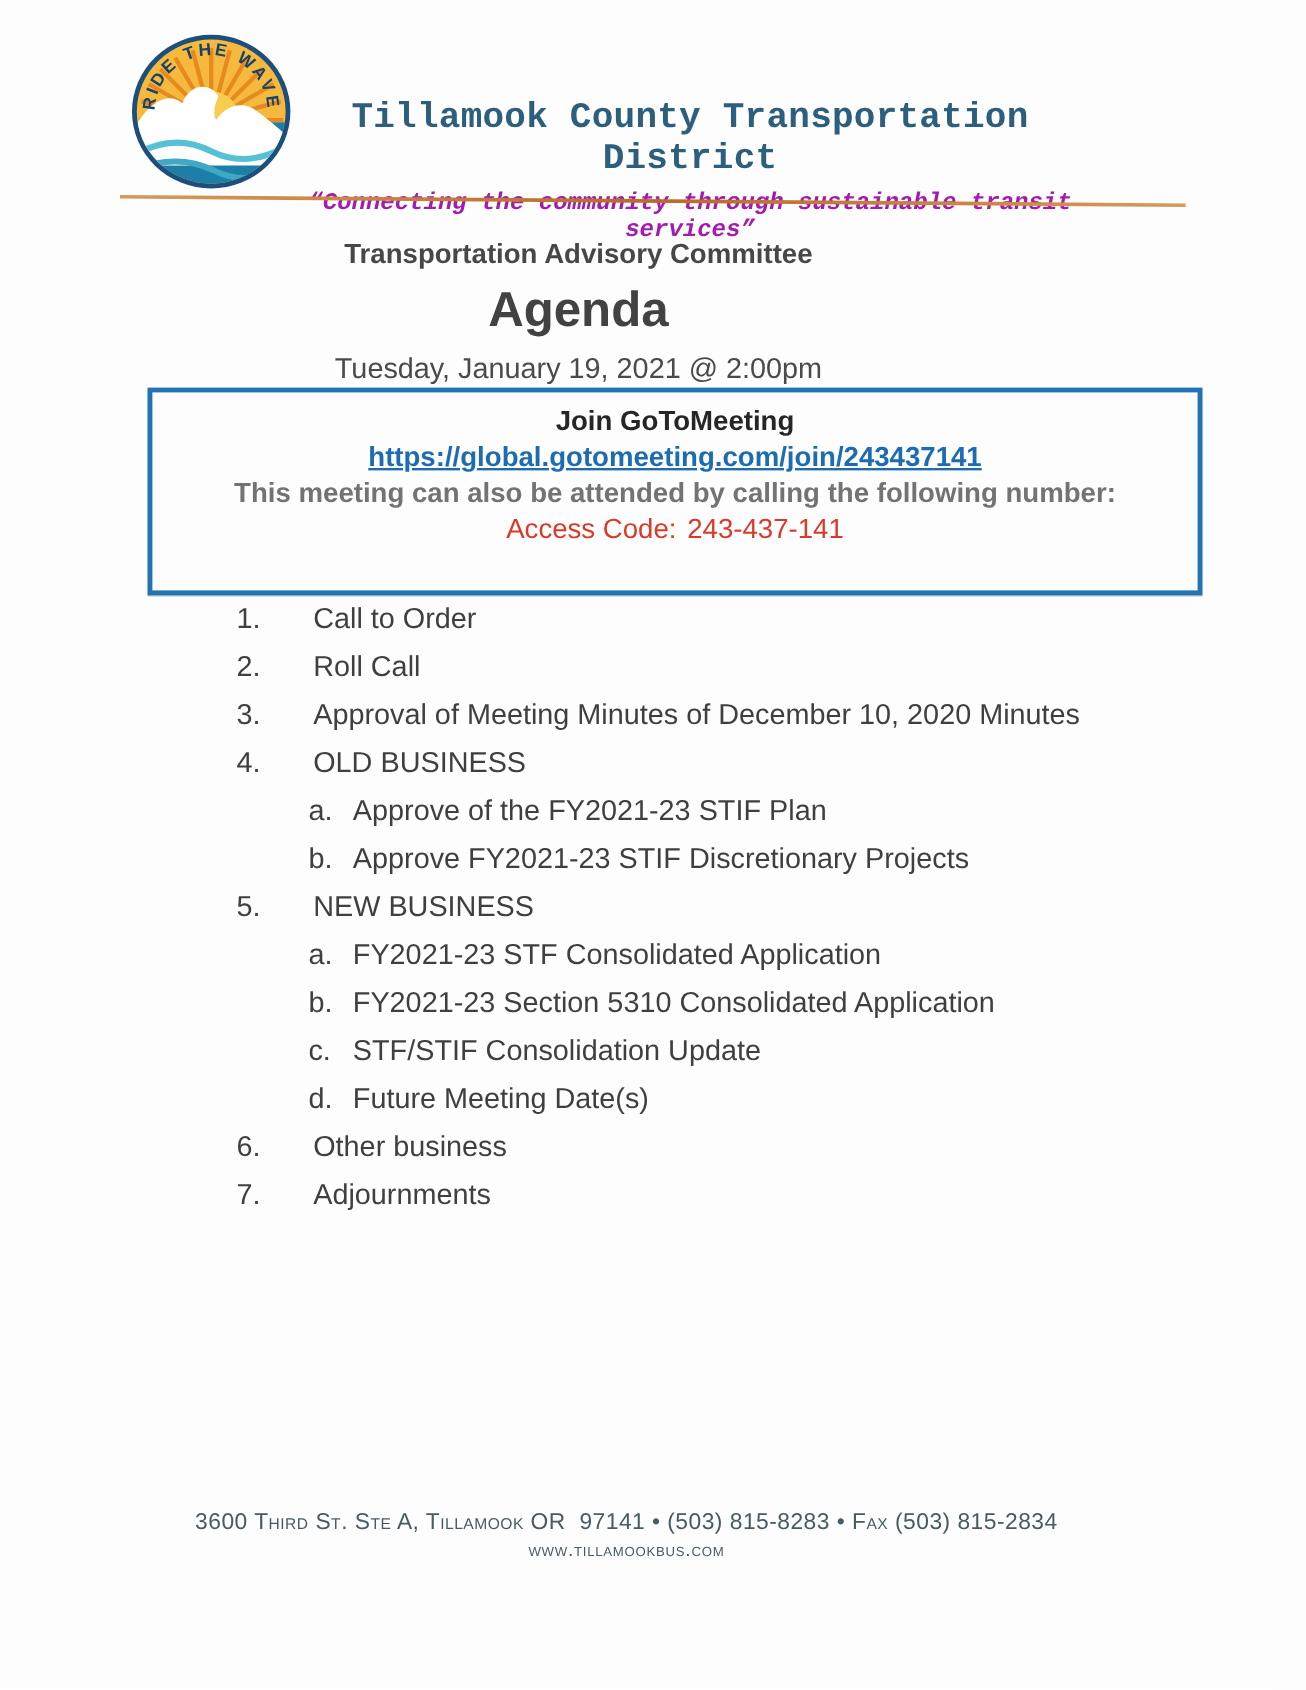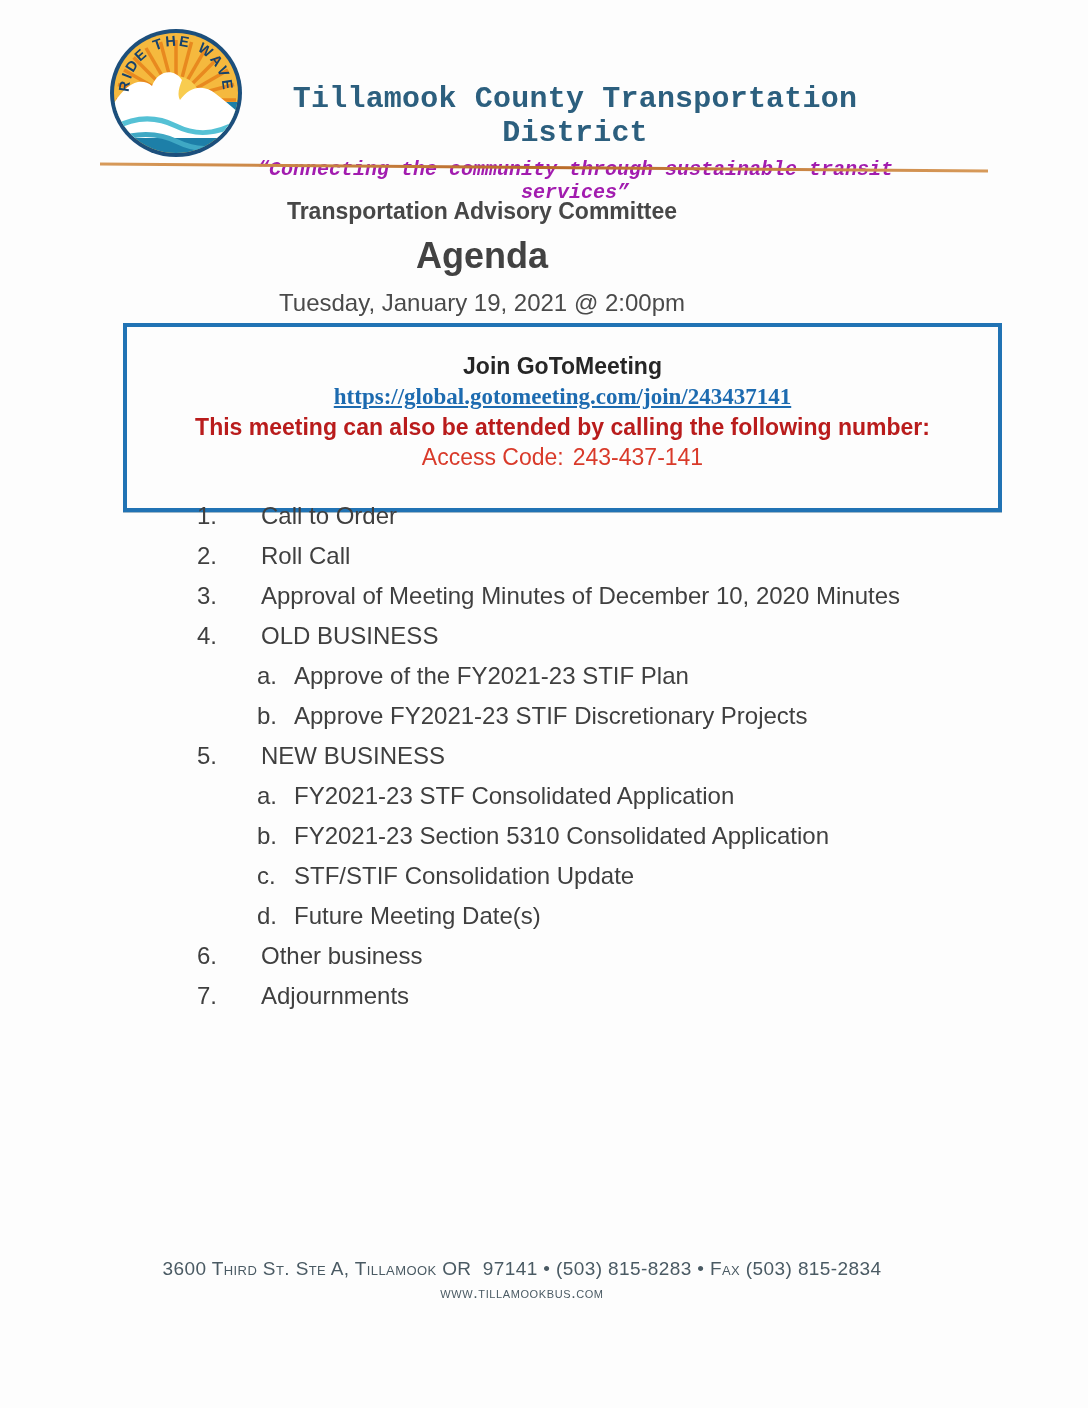--- a/index.html
+++ b/index.html
@@ -22,35 +22,35 @@
     font-size:20px;font-weight:bold;font-style:italic;color:#a21caf;margin:0;
   }
   .rule{
     position:absolute;left:100px;top:166px;width:888px;height:3px;
     background:linear-gradient(to right,#d79a5a,#b96a28,#d79a5a);
     transform:rotate(0.45deg);
   }
   
   .title-block{position:absolute;left:0;top:198px;width:964px;text-align:center;color:#474747;}
   .committee{font-size:23px;font-weight:bold;margin:0 0 10px 0;}
-  .doc-type{font-size:36px;font-weight:bold;margin:0 0 12px 0;color:#424242;}
+  .doc-type{font-size:41px;font-weight:bold;margin:0 0 12px 0;color:#424242;}
   .datetime{font-size:24px;margin:0;color:#4a4a4a;}
   
   .meeting-box{
     position:absolute;left:123px;top:323px;width:871px;height:157px;
     border:4px solid #2173b4;
-    text-align:center;padding-top:24px;box-sizing:content-box;
+    text-align:center;padding-top:8px;box-sizing:content-box;
     box-shadow:0 1px 0 0 #9fb8c9;
   }
   .meeting-box .line{font-size:23px;line-height:30px;}
   .join-heading{font-weight:bold;color:#262626;}
   .meeting-url{
-    font-weight:bold;color:#1d6bb0;text-decoration:underline;cursor:pointer;font-family:Liberation Serif, serif;
+    font-weight:bold;color:#1d6bb0;text-decoration:underline;cursor:pointer;
   }
-  .phone-intro{font-weight:bold;color:#b91c1c;}
+  .phone-intro{font-weight:bold;color:#737373;}
   .phone-label{color:#da3b26;margin-right:9px;}
   .phone-number{color:#dd4f22;text-decoration:underline;cursor:pointer;}
   .access-label{color:#d93a2a;font-weight:normal;margin-right:9px;}
   .access-code{color:#d93a2a;}
   
   .agenda{position:absolute;left:197px;top:503px;width:780px;font-size:24px;color:#3f3f3f;}
   .row{display:flex;margin-bottom:14px;line-height:26px;}
   .row .num{width:64px;flex:0 0 64px;}
   .row.sub{margin-left:60px;}
   .row.sub .num{width:37px;flex:0 0 37px;}

